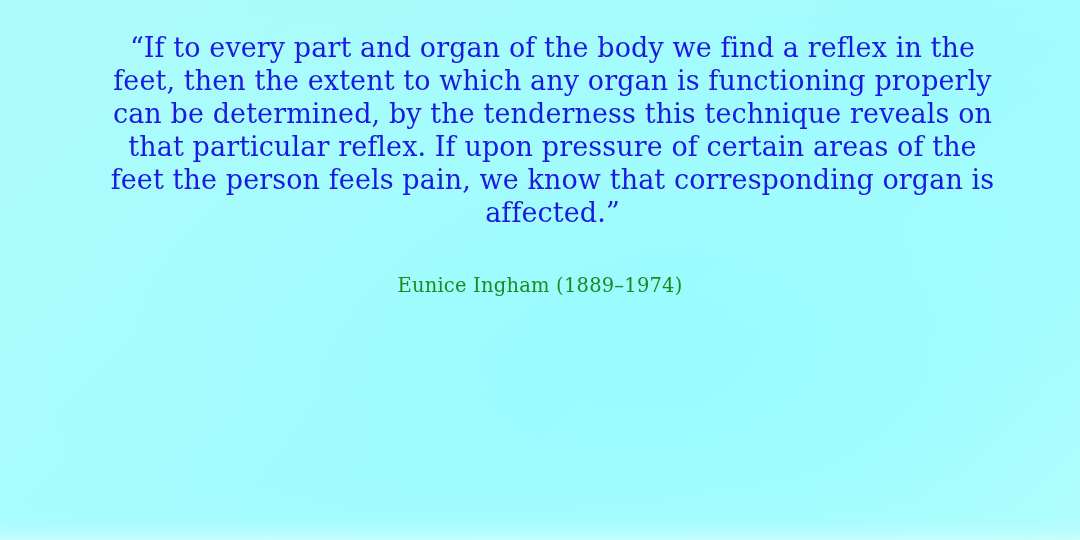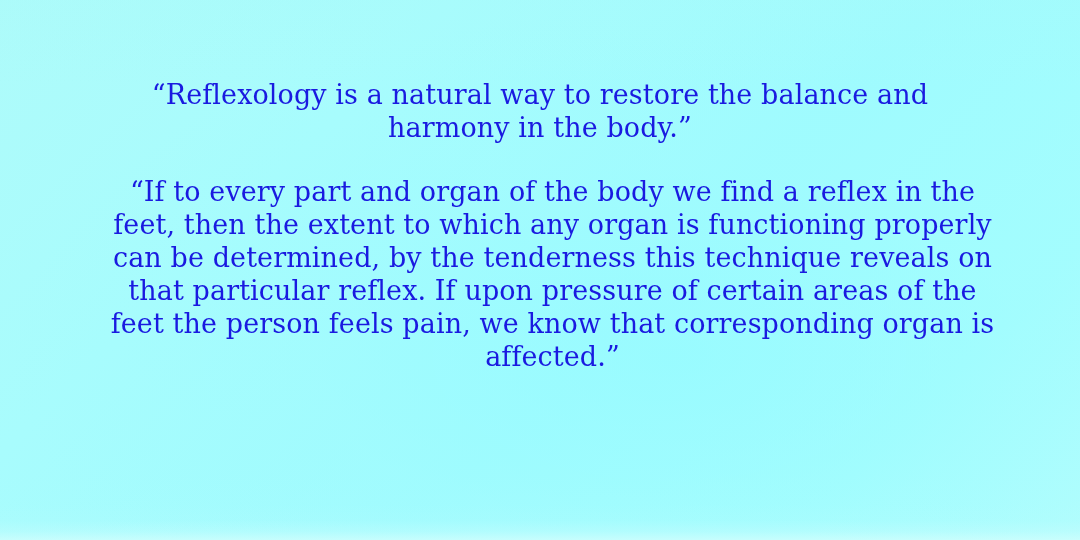--- a/index.html
+++ b/index.html
@@ -114,19 +114,19 @@
 
 <div class="slide">
 
   <div class="bg-layer bg-base"></div>
   <div class="bg-layer bg-bloom"></div>
   <div class="bg-layer bg-vignette"></div>
   <div class="bg-layer bg-bottom-band"></div>
 
   <div class="content">
 
-    <p class="quote quote-primary">“Reflexology is a natural way to restore the balance and harmony in the body.”</p>
 
     <p class="quote quote-secondary">“If to every part and organ of the body we find a reflex in the feet, then the extent to which any organ is functioning properly can be determined, by the tenderness this technique reveals on that particular reflex. If upon pressure of certain areas of the feet the person feels pain, we know that corresponding organ is affected.”</p>
 
+    <p class="attribution">Eunice Ingham (1889–1974)</p>
 
   </div>
 </div>
 
 </body></html>

